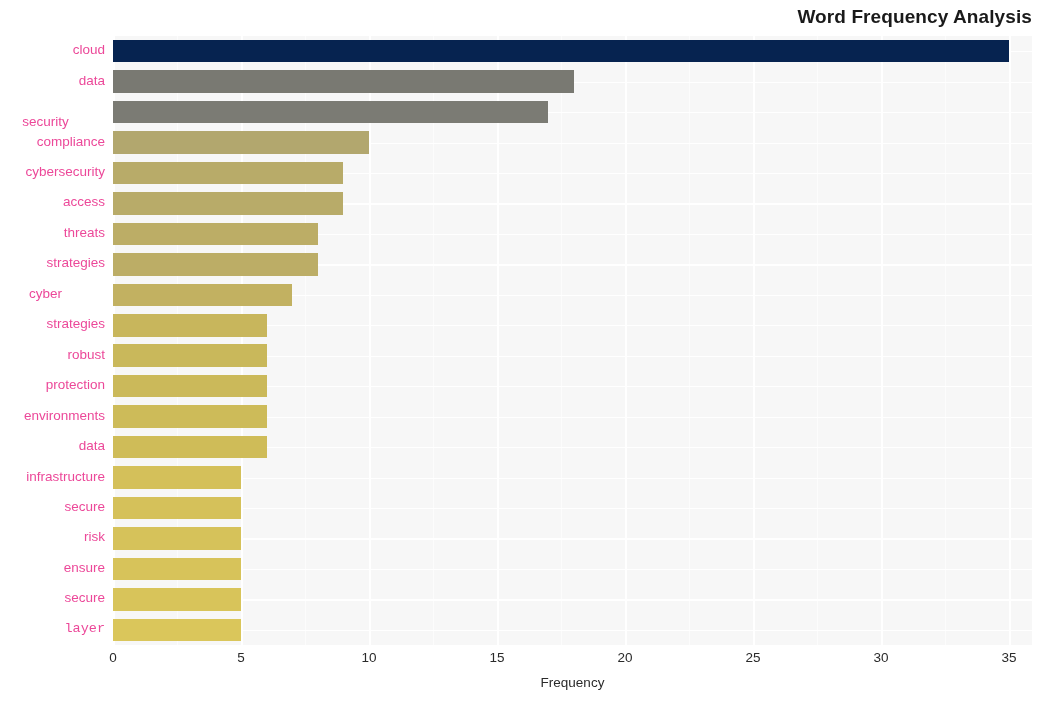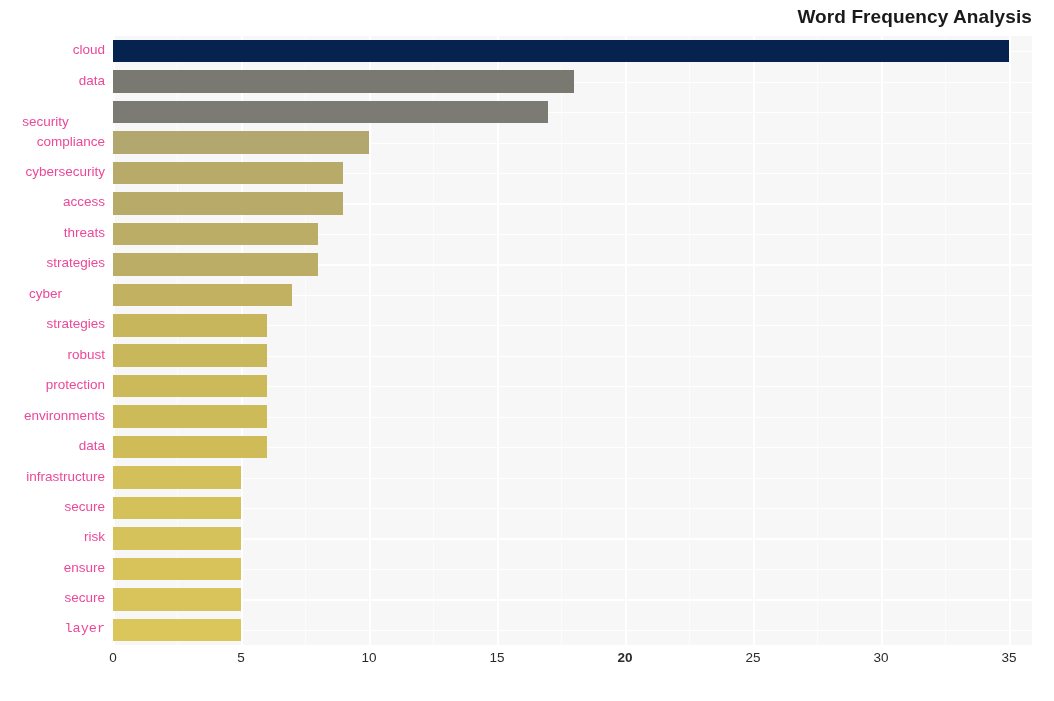--- a/index.html
+++ b/index.html
@@ -262,20 +262,21 @@
       <div class="ytick" style="top: 493.425px;">risk</div>
       <div class="ytick" style="top: 523.875px;">ensure</div>
       <div class="ytick" style="top: 554.325px;">secure</div>
       <div class="ytick" style="top: 584.775px; font-family: Liberation Mono, monospace;">layer</div>
     </div>
   <div id="xtick-labels">
       <div class="xtick" style="left: 0px;">0</div>
       <div class="xtick" style="left: 127.994px;">5</div>
       <div class="xtick" style="left: 255.989px;">10</div>
       <div class="xtick" style="left: 383.983px;">15</div>
-      <div class="xtick" style="left: 511.978px; font-weight: bold;">20</div>
+      <div class="xtick" style="left: 511.978px;">20</div>
       <div class="xtick" style="left: 639.972px;">25</div>
       <div class="xtick" style="left: 767.967px;">30</div>
       <div class="xtick" style="left: 895.961px;">35</div>
     </div>
 
+  <div id="xaxis-label">Frequency</div>
 
 </div>
 
 </body></html>

